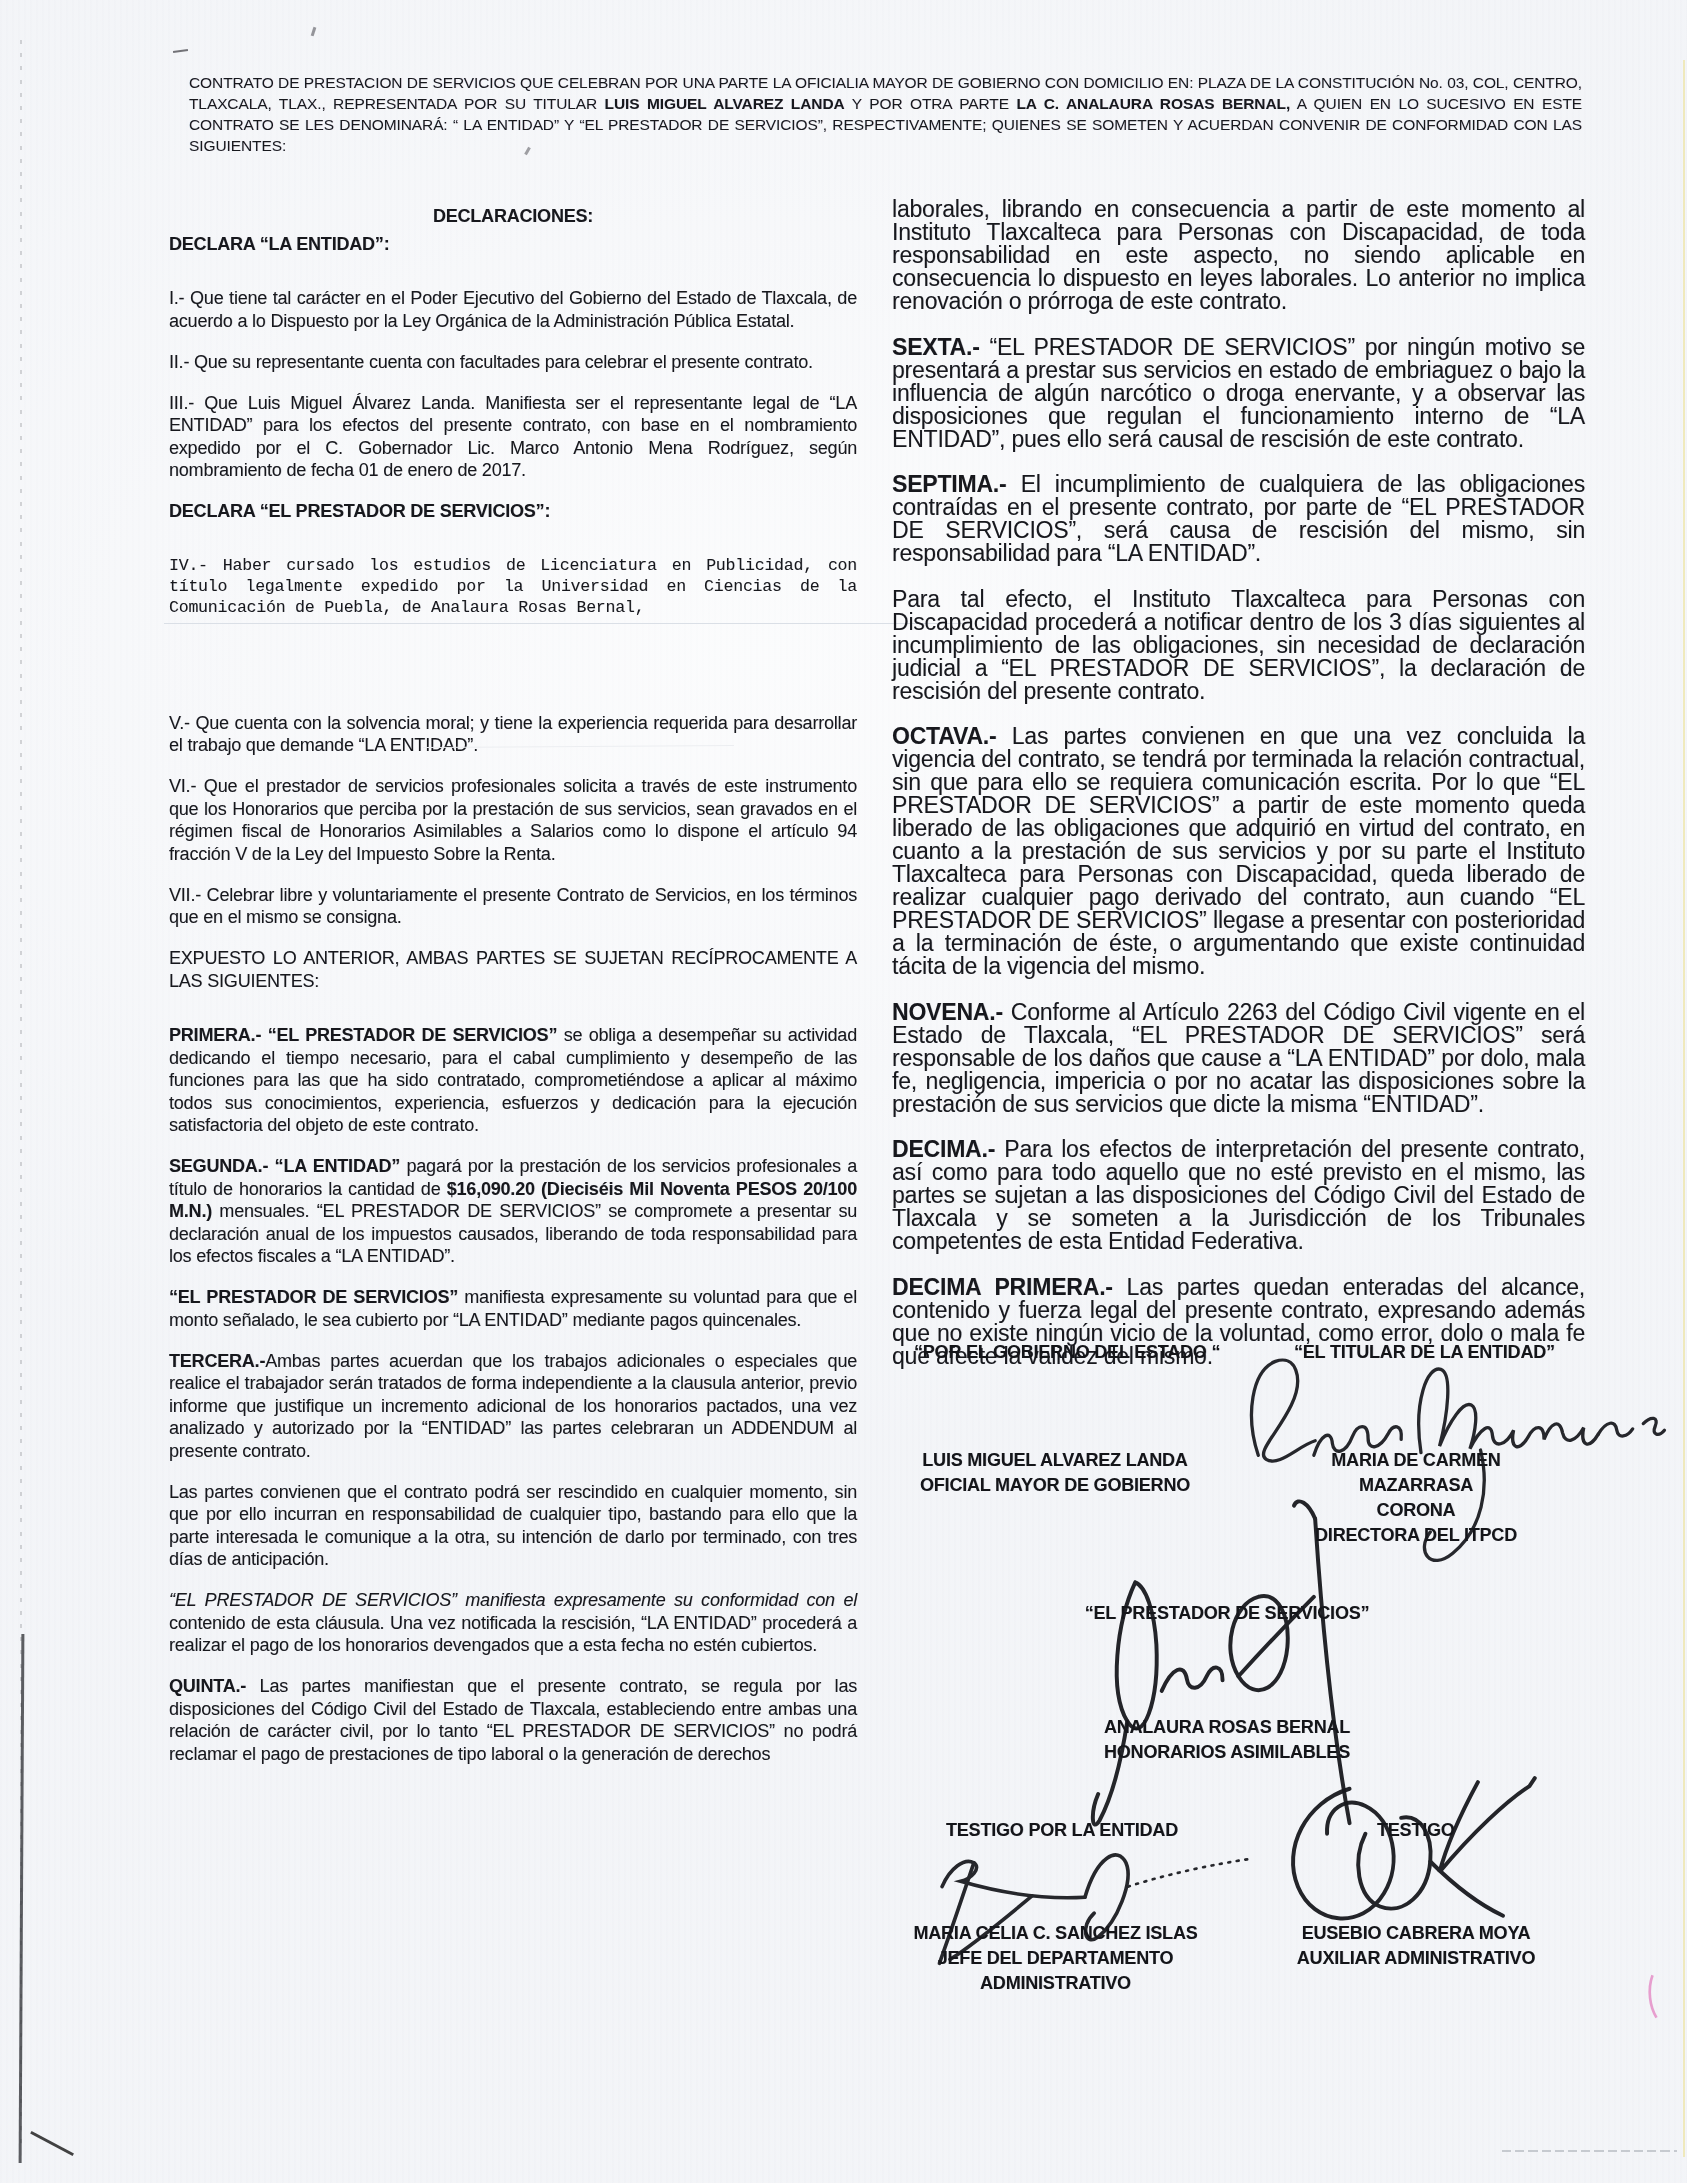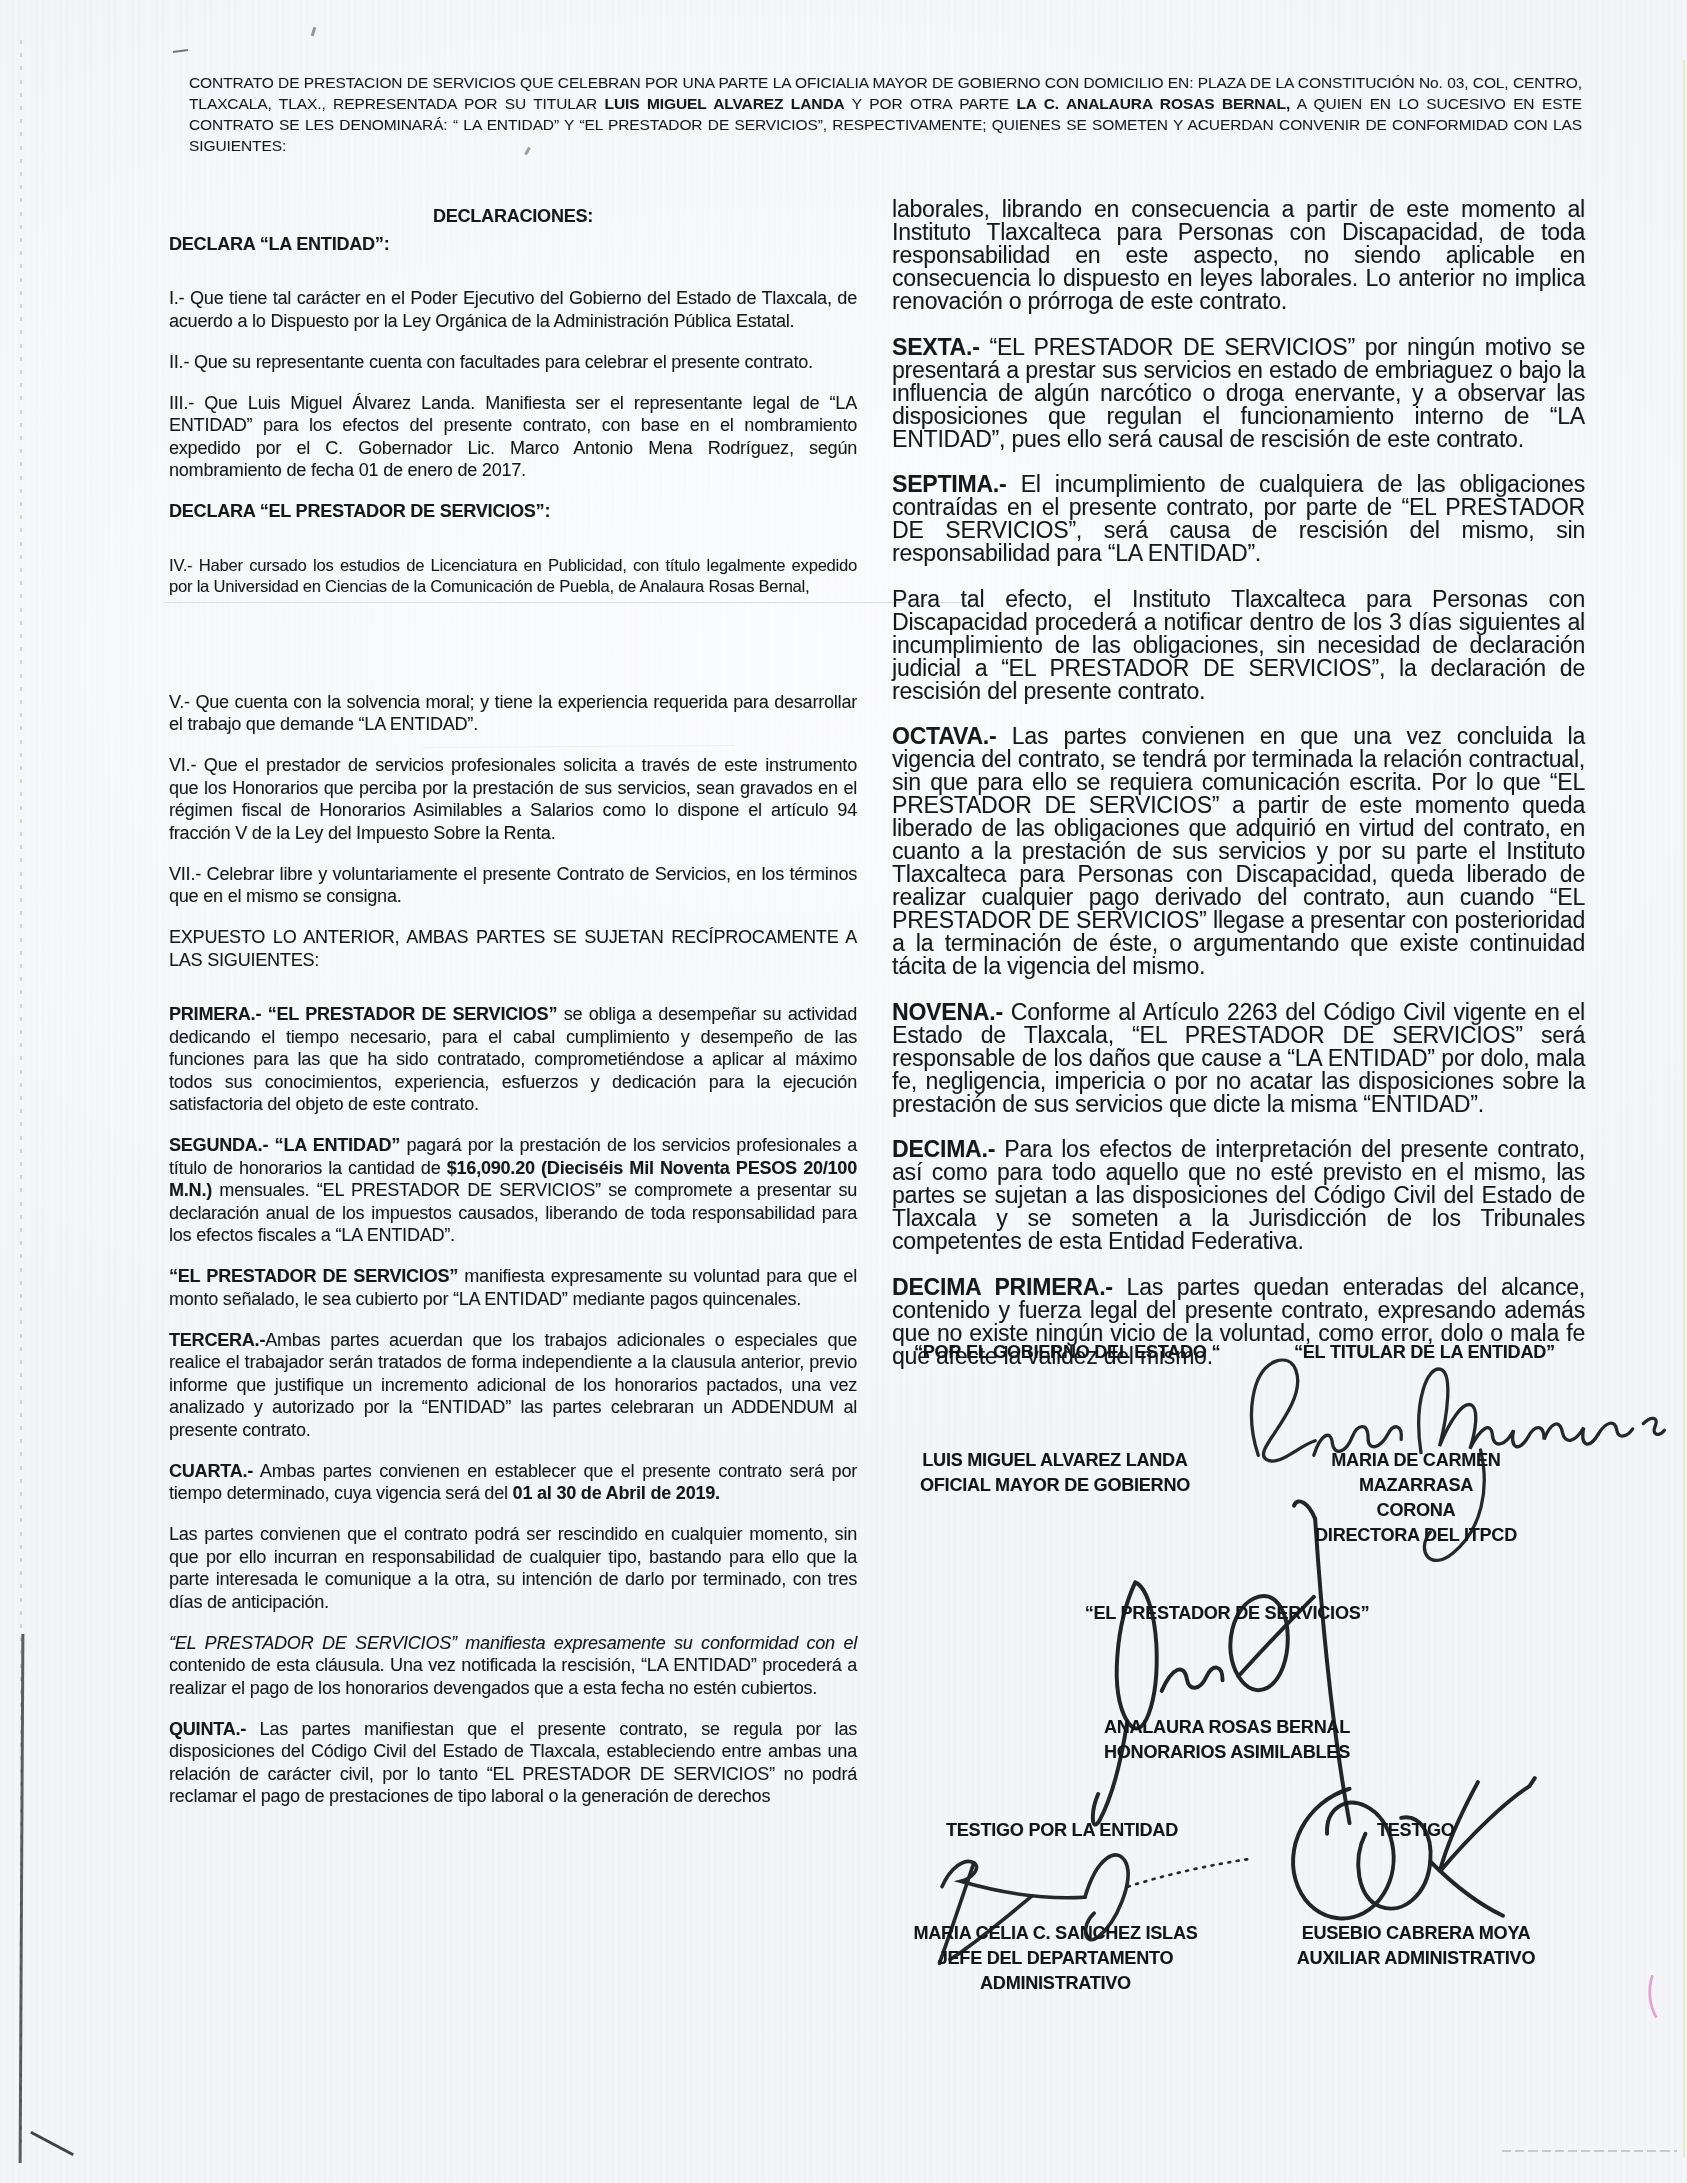--- a/index.html
+++ b/index.html
@@ -26,21 +26,21 @@
   .col-left{left:169px;top:205px;width:688px;}
   .col-right{left:892px;top:198px;width:693px;font-size:23px;line-height:23px;}
   .col p{margin:0 0 18.5px 0;}
   .col-right p{margin:0 0 22.5px 0;}
   p.center{text-align:center;}
   p.mb-sm{margin-bottom:5.3px !important;}
   p.mb-lg{margin-bottom:32px !important;}
   p.small{font-size:16.5px;line-height:21px;}
   .b{font-weight:bold;}
   .i{font-style:italic;}
-  p.whiteout{margin-bottom:94px !important;position:relative;}
+  p.whiteout{margin-bottom:94px !important;position:relative;font-family:Liberation Mono, monospace;}
   p.whiteout::after{
     content:"";position:absolute;left:-5.3px;top:calc(100% + 5.3px);
     width:808px;height:1.3px;background:#dadfe6;
   }
   .sig-text{
     position:absolute;font-weight:bold;font-size:18px;line-height:25px;
     letter-spacing:-0.2px;color:#141519;
     text-shadow:0.4px 0 0 rgba(40,40,60,.3);
   }
   .sig-center{text-align:center;}
@@ -65,21 +65,20 @@
       <p class="mb-lg"><span class="b">DECLARA “EL PRESTADOR DE SERVICIOS”:</span></p>
       <p class="small whiteout"><span>IV.- Haber cursado los estudios de Licenciatura en Publicidad, con título legalmente expedido por la Universidad en Ciencias de la Comunicación de Puebla, de Analaura Rosas Bernal,</span></p>
       <p><span>V.- Que cuenta con la solvencia moral; y tiene la experiencia requerida para desarrollar el trabajo que demande “LA ENTIDAD”.</span></p>
       <p><span>VI.- Que el prestador de servicios profesionales solicita a través de este instrumento que los Honorarios que perciba por la prestación de sus servicios, sean gravados en el régimen fiscal de Honorarios Asimilables a Salarios como lo dispone el artículo 94 fracción V de la Ley del Impuesto Sobre la Renta.</span></p>
       <p><span>VII.- Celebrar libre y voluntariamente el presente Contrato de Servicios, en los términos que en el mismo se consigna.</span></p>
       <p class="mb-lg"><span>EXPUESTO LO ANTERIOR, AMBAS PARTES SE SUJETAN RECÍPROCAMENTE A LAS SIGUIENTES:</span></p>
       <p><span class="b">PRIMERA.-</span><span class="b"> “EL PRESTADOR DE SERVICIOS”</span><span> se obliga a desempeñar su actividad dedicando el tiempo necesario, para el cabal cumplimiento y desempeño de las funciones para las que ha sido contratado, comprometiéndose a aplicar al máximo todos sus conocimientos, experiencia, esfuerzos y dedicación para la ejecución satisfactoria del objeto de este contrato.</span></p>
       <p><span class="b">SEGUNDA.-</span><span class="b"> “LA ENTIDAD”</span><span> pagará por la prestación de los servicios profesionales a título de honorarios la cantidad de </span><span class="b">$16,090.20 (Dieciséis Mil Noventa PESOS 20/100 M.N.)</span><span> mensuales. “EL PRESTADOR DE SERVICIOS” se compromete a presentar su declaración anual de los impuestos causados, liberando de toda responsabilidad para los efectos fiscales a “LA ENTIDAD”.</span></p>
       <p><span class="b">“EL PRESTADOR DE SERVICIOS”</span><span> manifiesta expresamente su voluntad para que el monto señalado, le sea cubierto por “LA ENTIDAD” mediante pagos quincenales.</span></p>
       <p><span class="b">TERCERA.-</span><span>Ambas partes acuerdan que los trabajos adicionales o especiales que realice el trabajador serán tratados de forma independiente a la clausula anterior, previo informe que justifique un incremento adicional de los honorarios pactados, una vez analizado y autorizado por la “ENTIDAD” las partes celebraran un ADDENDUM al presente contrato.</span></p>
-      <p><span class="b">CUARTA.-</span><span> Ambas partes convienen en establecer que el presente contrato será por tiempo determinado, cuya vigencia será del </span><span class="b">01 al 30 de Abril de 2019.</span></p>
       <p><span>Las partes convienen que el contrato podrá ser rescindido en cualquier momento, sin que por ello incurran en responsabilidad de cualquier tipo, bastando para ello que la parte interesada le comunique a la otra, su intención de darlo por terminado, con tres días de anticipación.</span></p>
       <p><span class="i">“EL PRESTADOR DE SERVICIOS” manifiesta expresamente su conformidad con el </span><span>contenido de esta cláusula. Una vez notificada la rescisión, “LA ENTIDAD” procederá a realizar el pago de los honorarios devengados que a esta fecha no estén cubiertos.</span></p>
       <p><span class="b">QUINTA.-</span><span> Las partes manifiestan que el presente contrato, se regula por las disposiciones del Código Civil del Estado de Tlaxcala, estableciendo entre ambas una relación de carácter civil, por lo tanto “EL PRESTADOR DE SERVICIOS” no podrá reclamar el pago de prestaciones de tipo laboral o la generación de derechos</span></p>
     </div>
   <div class="col col-right">
       <p><span>laborales, librando en consecuencia a partir de este momento al Instituto Tlaxcalteca para Personas con Discapacidad, de toda responsabilidad en este aspecto, no siendo aplicable en consecuencia lo dispuesto en leyes laborales. Lo anterior no implica renovación o prórroga de este contrato.</span></p>
       <p><span class="b">SEXTA.-</span><span> “EL PRESTADOR DE SERVICIOS”  por ningún motivo se presentará a prestar sus servicios en estado de embriaguez o bajo la influencia de algún narcótico o droga enervante, y a observar las disposiciones que regulan el funcionamiento interno de “LA ENTIDAD”, pues ello será causal de rescisión de este contrato.</span></p>
       <p><span class="b">SEPTIMA.-</span><span> El incumplimiento de cualquiera de las obligaciones contraídas en el presente contrato, por parte de “EL PRESTADOR DE SERVICIOS”, será causa de rescisión del  mismo, sin responsabilidad para “LA ENTIDAD”.</span></p>
       <p><span>Para tal efecto, el Instituto Tlaxcalteca para Personas con Discapacidad procederá a notificar dentro de los 3 días siguientes al incumplimiento de las obligaciones, sin necesidad de declaración judicial a “EL PRESTADOR DE SERVICIOS”,  la declaración de rescisión del presente contrato.</span></p>
       <p><span class="b">OCTAVA.-</span><span> Las partes convienen en que una vez concluida la vigencia del contrato, se tendrá por terminada la relación contractual, sin que para ello se requiera comunicación escrita. Por lo que “EL PRESTADOR DE SERVICIOS” a partir de este momento queda liberado de las obligaciones que adquirió en virtud del contrato, en cuanto a la prestación de sus servicios y por su parte el Instituto Tlaxcalteca para Personas con Discapacidad,  queda liberado de realizar cualquier pago derivado del contrato, aun cuando “EL PRESTADOR DE SERVICIOS” llegase a presentar con posterioridad a la terminación de éste, o argumentando que existe continuidad tácita de la vigencia del mismo.</span></p>

